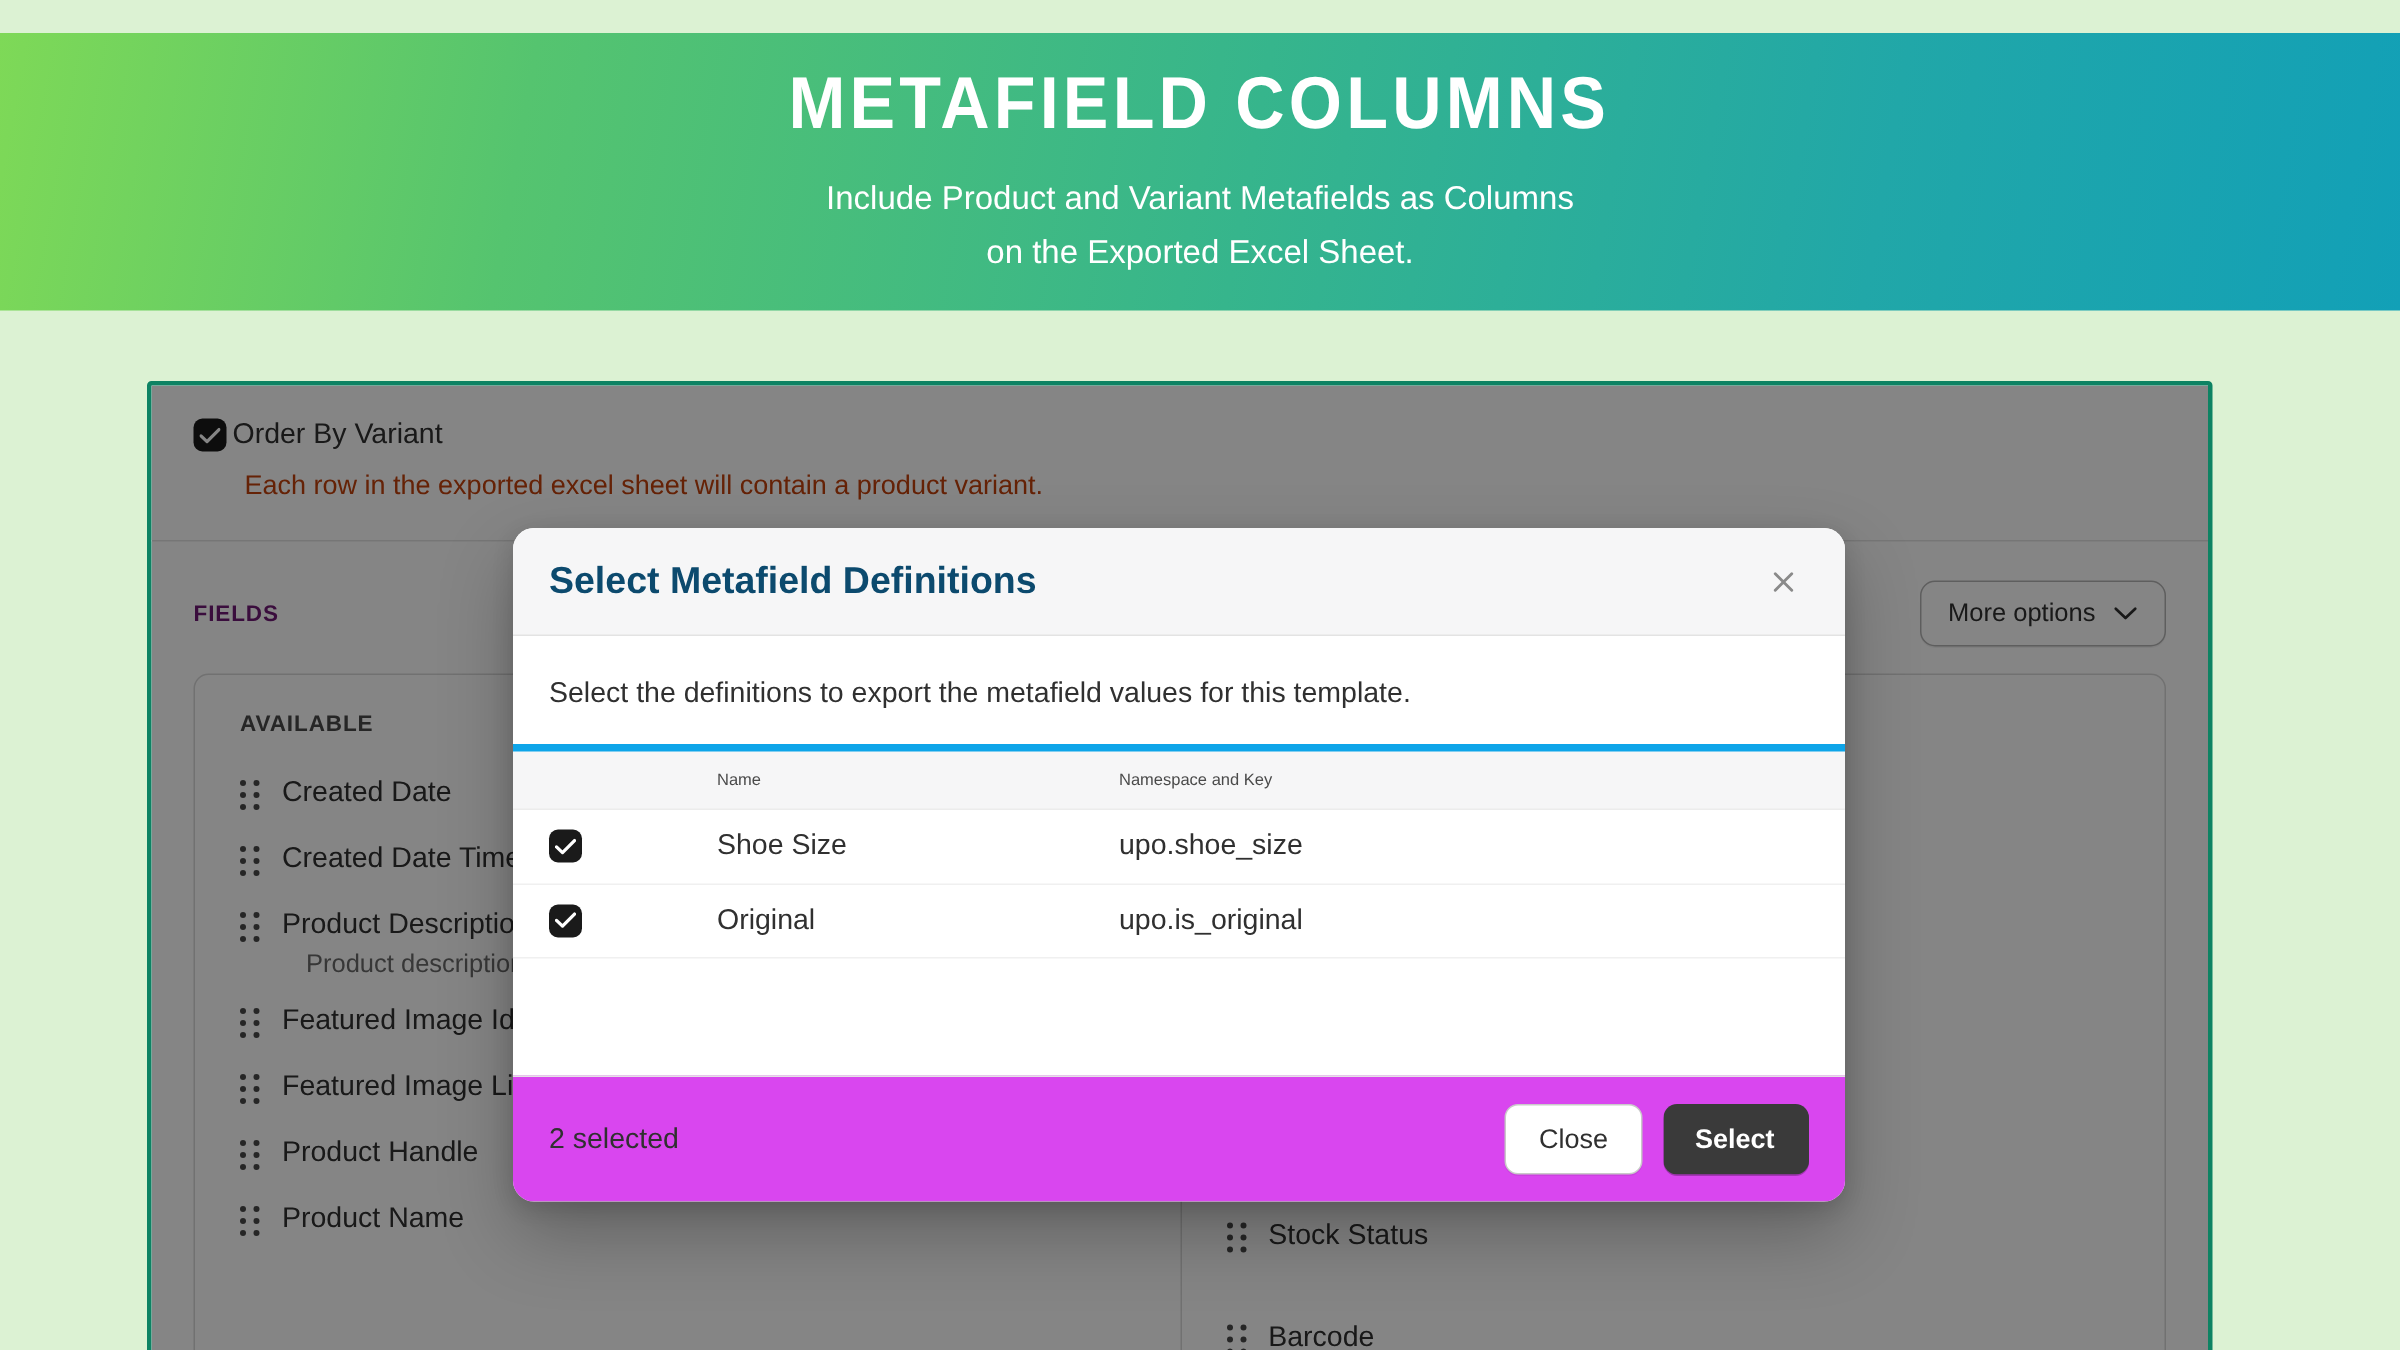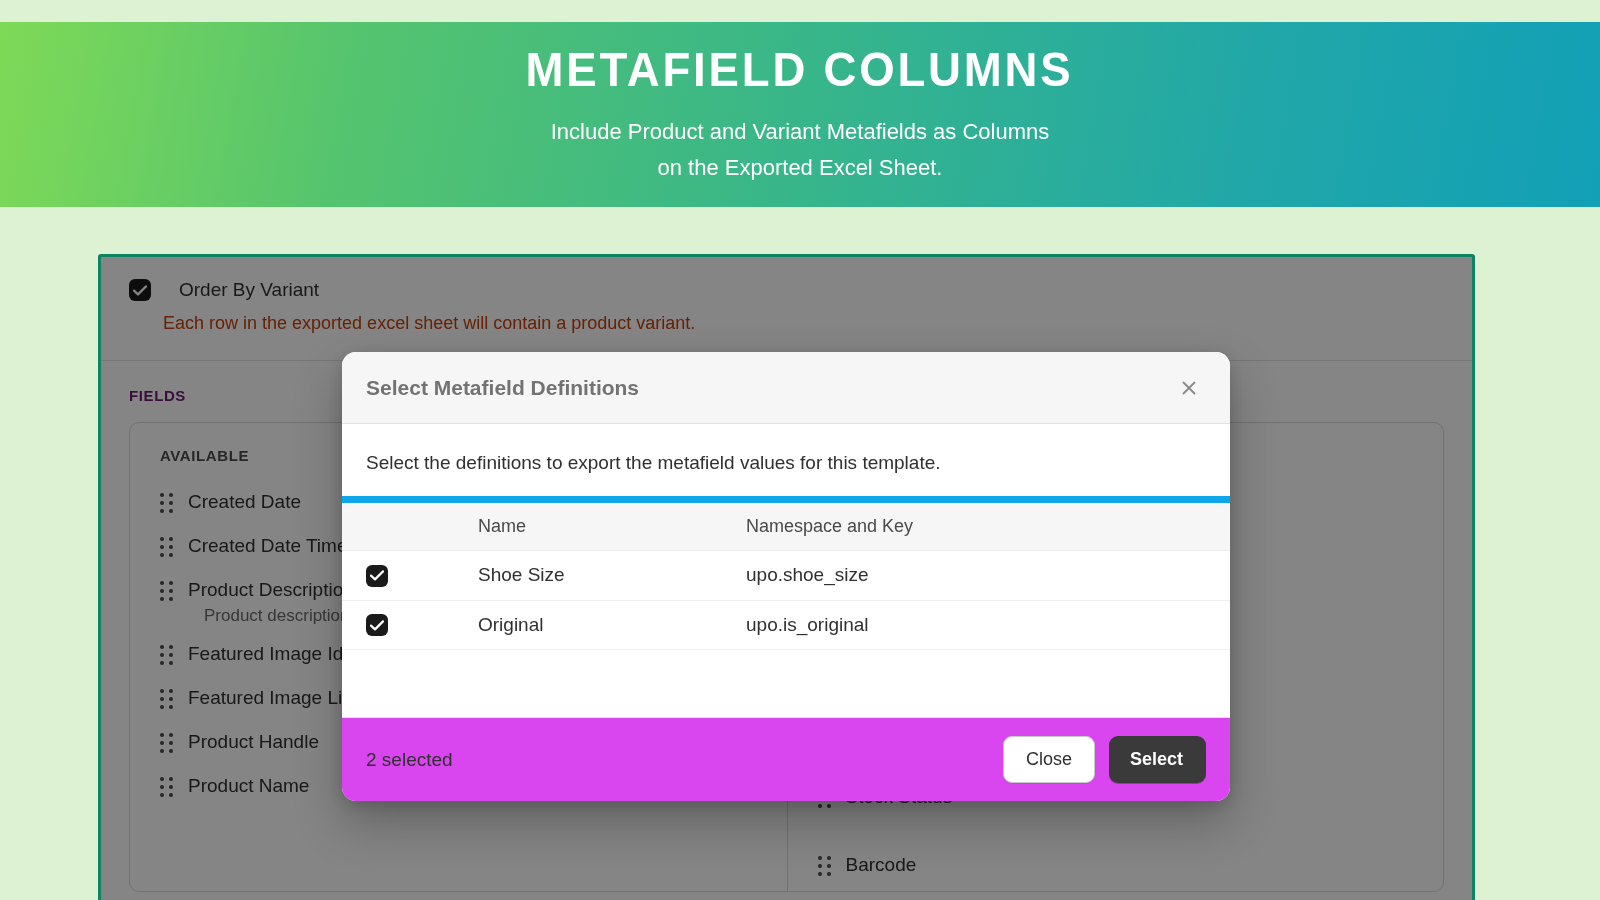--- a/index.html
+++ b/index.html
@@ -80,21 +80,21 @@
     pointer-events: none;
   }
 
   .section-variant {
     padding: 22px 28px 26px 28px;
     border-bottom: 1px solid #e3e3e3;
   }
   .checkrow {
     display: flex;
     align-items: center;
-    gap: 28px;
+    gap: 4px;
   }
   .checkbox {
     width: 22px;
     height: 22px;
     border-radius: 6px;
     background: #1a1a1a;
     display: inline-flex;
     align-items: center;
     justify-content: center;
     flex: 0 0 auto;
@@ -209,23 +209,23 @@
     flex: 0 0 auto;
     background: #f6f6f7;
     border-bottom: 1px solid #e3e3e3;
     display: flex;
     align-items: center;
     justify-content: space-between;
     padding: 0 24px 0 24px;
     box-sizing: border-box;
   }
   .modal-title {
-    font-size: 21px;
+    font-size: 25px;
     font-weight: 700;
-    color: #737373;
+    color: #0c4a6e;
   }
   .close-x {
     width: 34px;
     height: 34px;
     display: inline-flex;
     align-items: center;
     justify-content: center;
     border-radius: 8px;
     color: #6a6a6a;
   }
@@ -237,24 +237,24 @@
     min-height: 0;
   }
   .modal-intro {
     padding: 28px 24px 22px 24px;
     font-size: 19px;
     color: #303030;
   }
   .tbl { width: 100%; border-collapse: collapse; table-layout: fixed; }
   .tbl thead th {
     background: #f6f6f7;
-    border-top: 7px solid #0ea5e9;
+    border-top: 5px solid #0ea5e9;
     border-bottom: 1px solid #ececec;
     text-align: left;
-    font-size: 18px;
+    font-size: 11px;
     font-weight: 400;
     color: #4a4a4a;
     padding: 13px 0;
   }
   .tbl td {
     padding: 13px 0;
     font-size: 19px;
     color: #303030;
     border-bottom: 1px solid #f0f0f0;
     vertical-align: middle;
@@ -323,20 +323,28 @@
             <path d="M1 5.6 L5 9.4 L13 1.4" fill="none" stroke="#ffffff" stroke-width="2.2" stroke-linecap="round" stroke-linejoin="round"></path>
           </svg>
         </span>
         <span class="checkrow-label">Order By Variant</span>
       </div>
       <div class="helper">Each row in the exported excel sheet will contain a product variant.</div>
     </div>
 
     <div class="fields-bar">
       <div class="fields-label">FIELDS</div>
+      <div class="more-options">
+        <span>More options</span>
+        <span>
+          <svg width="16" height="10" viewBox="0 0 16 10" aria-hidden="true">
+            <path d="M1.5 1.8 L8 8 L14.5 1.8" fill="none" stroke="#303030" stroke-width="1.8" stroke-linecap="round" stroke-linejoin="round"></path>
+          </svg>
+        </span>
+      </div>
     </div>
 
     <div class="columns">
       <div class="col">
         <div class="col-title">AVAILABLE</div>
 
         <div class="field-item">
           <span class="grip">
               <i></i>
               <i></i>

